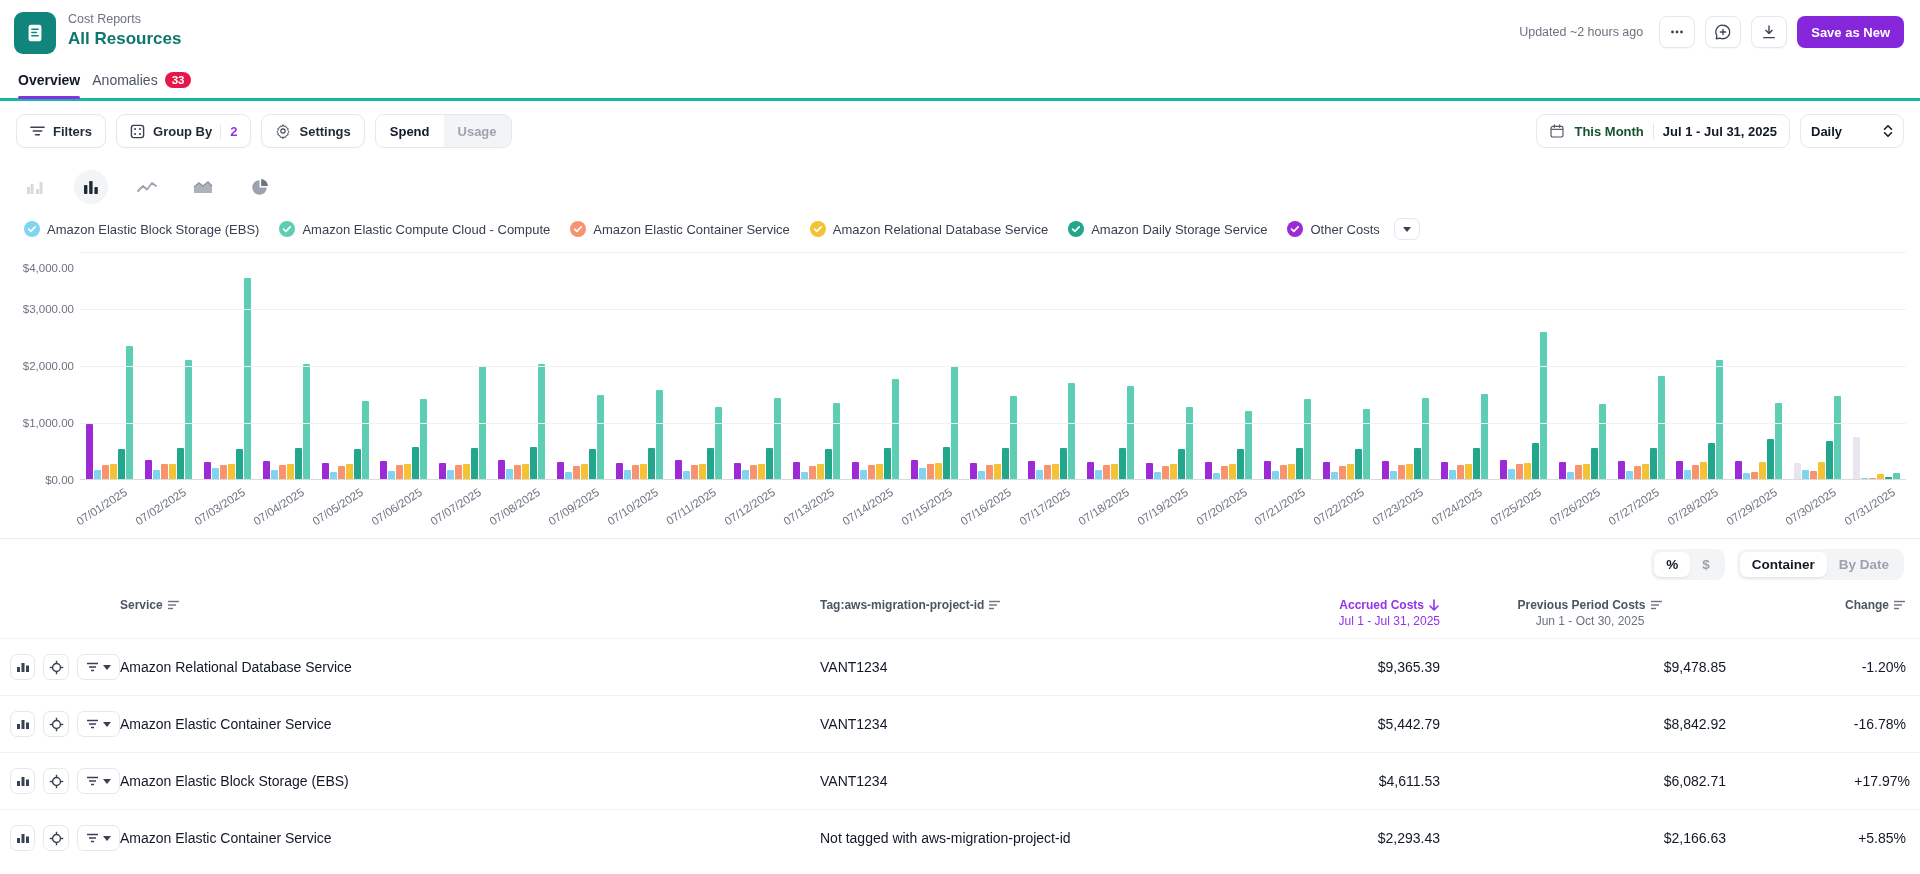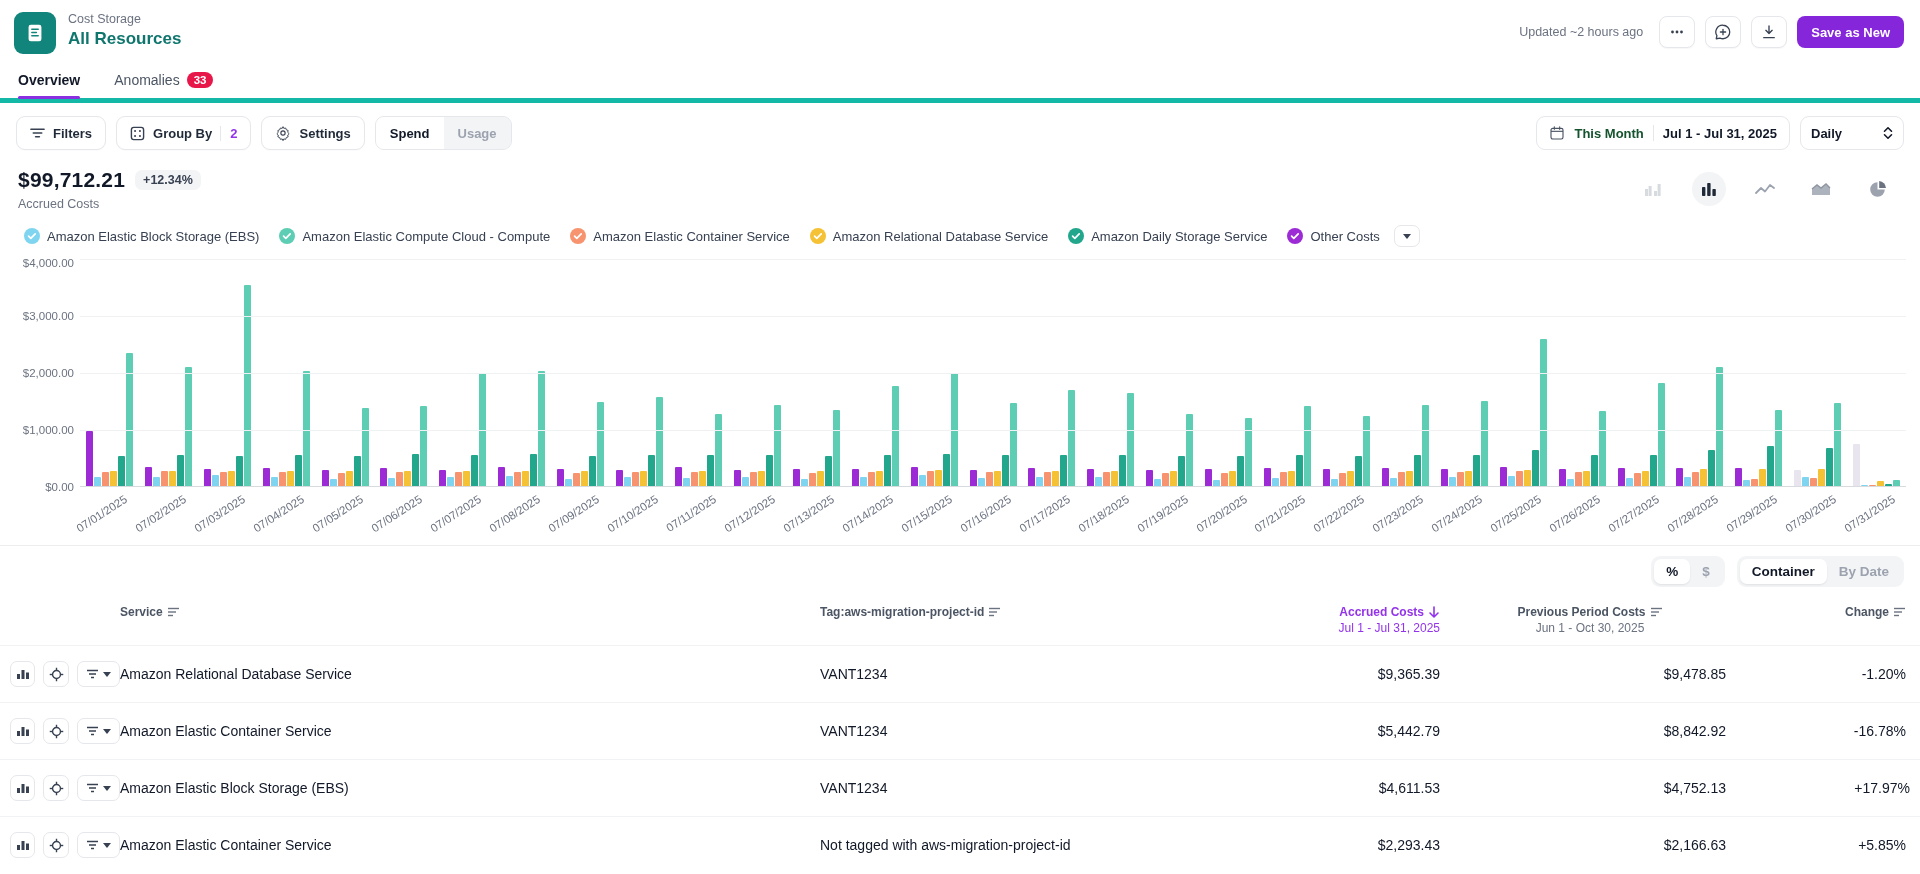--- a/index.html
+++ b/index.html
@@ -13,21 +13,21 @@
   .titles .crumb { font-size:12.5px; color:#6B7280; margin-bottom:3px; }
   .titles .page-title { font-size:17px; font-weight:700; color:#0f766e; }
   .topbar-right { display:flex; align-items:center; gap:10px; padding-top:4px; }
   .updated { font-size:12.5px; color:#6B7280; margin-right:6px; }
   .icon-btn { width:36px; height:32px; background:#fff; border:1px solid #E5E7EB; border-radius:8px;
     display:flex; align-items:center; justify-content:center; cursor:pointer; box-shadow:0 1px 1px rgba(0,0,0,.03); }
   .primary-btn { height:32px; padding:0 14px; background:#8526DB; color:#fff; font-size:13px; font-weight:700;
     border:none; border-radius:8px; cursor:pointer; }
 
   
-  .tabs { display:flex; gap:34px; padding:8px 18px 0 18px; border-bottom:5px solid #14b8a6; }
+  .tabs { display:flex; gap:12px; padding:8px 18px 0 18px; border-bottom:3px solid #14b8a6; }
   .tab { position:relative; padding:6px 0 10px 0; font-size:14px; cursor:pointer; display:flex; align-items:center; gap:7px; }
   .tab.active { font-weight:700; color:#111827; }
   .tab.active::after { content:""; position:absolute; left:0; right:0; bottom:-1px; height:3px; background:#8B30E0; border-radius:3px; }
   .tab.inactive { color:#4B5563; }
   .badge-red { background:#E8174A; color:#fff; font-size:11.5px; font-weight:700; border-radius:999px; padding:2px 7px; }
 
   
   .toolbar { display:flex; justify-content:space-between; align-items:center; padding:13px 16px 10px 16px; }
   .toolbar-left, .toolbar-right { display:flex; gap:10px; align-items:center; }
   .tbtn { height:34px; display:flex; align-items:center; gap:8px; padding:0 13px; background:#fff;
@@ -109,21 +109,21 @@
   <div class="topbar-left">
     <div class="logo">
       <svg width="22" height="22" viewBox="0 0 24 24">
         <rect x="5" y="3" width="14" height="18" rx="2.5" fill="#fff"></rect>
         <line x1="8.5" y1="8" x2="15.5" y2="8" stroke="#11857B" stroke-width="1.6" stroke-linecap="round"></line>
         <line x1="8.5" y1="11.5" x2="13.5" y2="11.5" stroke="#11857B" stroke-width="1.6" stroke-linecap="round"></line>
         <line x1="8.5" y1="15" x2="15.5" y2="15" stroke="#11857B" stroke-width="1.6" stroke-linecap="round"></line>
       </svg>
     </div>
     <div class="titles">
-      <div class="crumb">Cost Storage</div>
+      <div class="crumb">Cost Reports</div>
       <div class="page-title">All Resources</div>
     </div>
   </div>
   <div class="topbar-right">
     <span class="updated">Updated ~2 hours ago</span>
     <div class="icon-btn">
       <svg width="16" height="16" viewBox="0 0 16 16">
         <circle cx="3.5" cy="8" r="1.4" fill="#374151"></circle>
           <circle cx="8" cy="8" r="1.4" fill="#374151"></circle>
           <circle cx="12.5" cy="8" r="1.4" fill="#374151"></circle>
@@ -205,27 +205,20 @@
       <span>Daily</span>
       <svg width="10" height="14" viewBox="0 0 10 14">
         <path d="M1.5 5.2L5 1.8l3.5 3.4" stroke="#111827" stroke-width="1.6" fill="none" stroke-linecap="round" stroke-linejoin="round"></path>
         <path d="M1.5 8.8L5 12.2l3.5-3.4" stroke="#111827" stroke-width="1.6" fill="none" stroke-linecap="round" stroke-linejoin="round"></path>
       </svg>
     </div>
   </div>
 </div>
 
 <div class="kpi-row">
-  <div>
-    <div class="kpi-main">
-      <span class="kpi-total">$99,712.21</span>
-      <span class="kpi-change">+12.34%</span>
-    </div>
-    <div class="kpi-label">Accrued Costs</div>
-  </div>
   <div class="chart-types">
     <div class="ct">
       <svg width="18" height="16" viewBox="0 0 18 16">
         <rect x="1" y="8" width="3" height="7" fill="#D7DADF"></rect>
           <rect x="4.6" y="5" width="3" height="10" fill="#D7DADF"></rect>
         <rect x="10" y="10" width="3" height="5" fill="#D7DADF"></rect>
           <rect x="13.6" y="3" width="3" height="12" fill="#D7DADF"></rect>
       </svg>
     </div>
     <div class="ct active">
@@ -298,21 +291,21 @@
       </svg>
       <span>Other Costs</span>
     </div>
     <div class="legend-more">
       <span class="caret"></span>
     </div>
   </div>
 
 <div class="chart-wrap">
   <div class="yaxis" id="yaxis">
-      <span style="top: 4px;">$4,000.00</span>
+      <span style="top: 16px;">$4,000.00</span>
       <span style="top: 57px;">$3,000.00</span>
       <span style="top: 114px;">$2,000.00</span>
       <span style="top: 171px;">$1,000.00</span>
       <span style="top: 228px;">$0.00</span>
     </div>
   <div class="plot" id="plot">
     <div class="bars" id="bars">
         <div class="bar-group">
           <div class="bar" style="background: rgb(156, 43, 214); height: 54.72px;"></div>
           <div class="bar" style="background: rgb(127, 212, 240); height: 8.55px;"></div>
@@ -835,21 +828,21 @@
                 <line x1="3" y1="5" x2="10" y2="5" stroke="#374151" stroke-width="1.5"></line>
                 <line x1="5" y1="8.5" x2="8" y2="8.5" stroke="#374151" stroke-width="1.5"></line>
               </svg>
               <span class="caret" style="border-top-color:#374151;"></span>
             </div>
           </div>
         </td>
         <td>Amazon Elastic Block Storage (EBS)</td>
         <td>VANT1234</td>
         <td class="num">$4,611.53</td>
-        <td class="num" style="padding-right:14px;">$4,752.13</td>
+        <td class="num" style="padding-right:14px;">$6,082.71</td>
         <td class="num" style="padding-right:10px;">+17.97%</td>
       </tr>
       <tr>
         <td>
           <div class="row-actions">
             <div class="sq-btn">
               <svg width="14" height="12" viewBox="0 0 14 12">
                 <rect x="1" y="6" width="3" height="5" fill="#374151"></rect>
                 <rect x="5.5" y="2" width="3" height="9" fill="#374151"></rect>
                 <rect x="10" y="4.5" width="3" height="6.5" fill="#374151"></rect>

